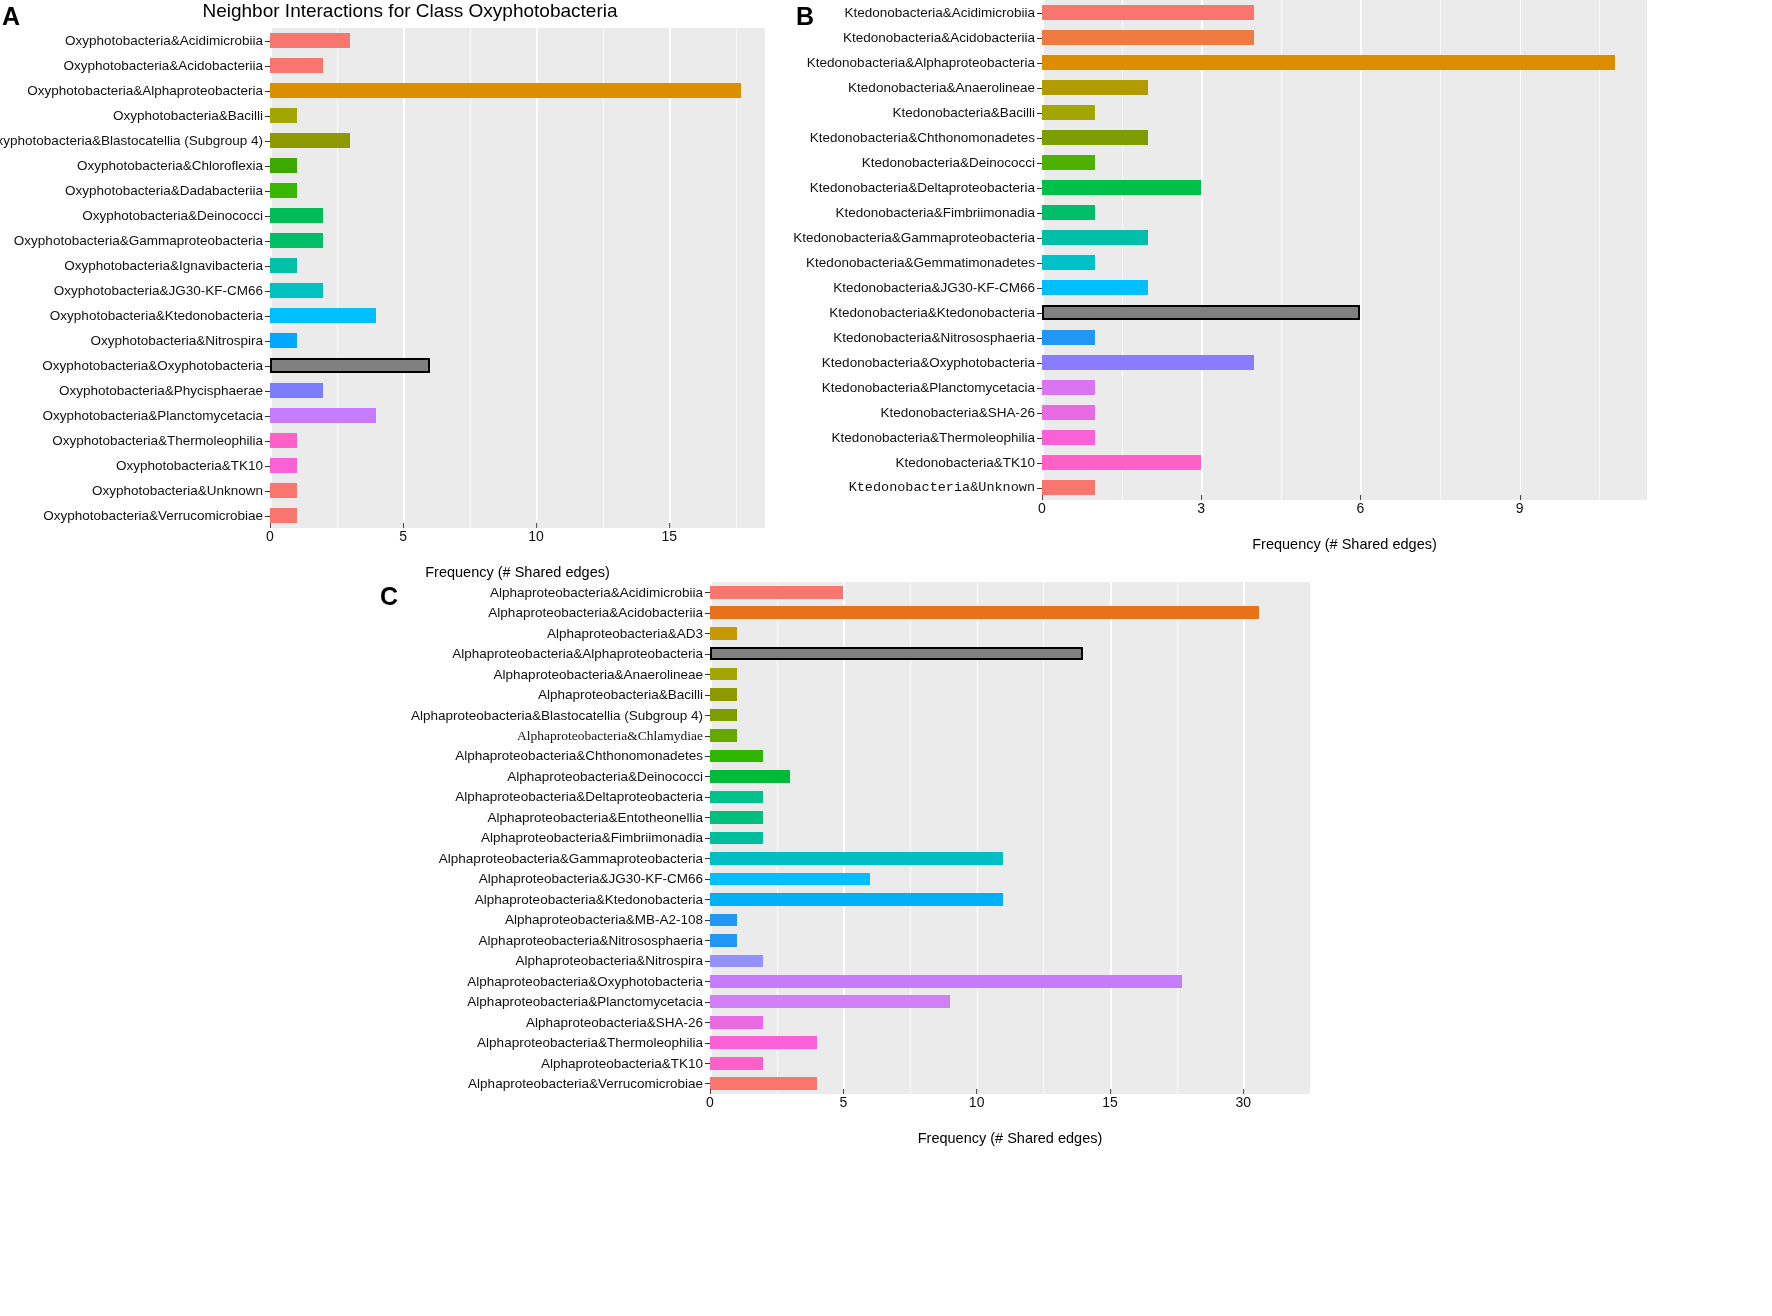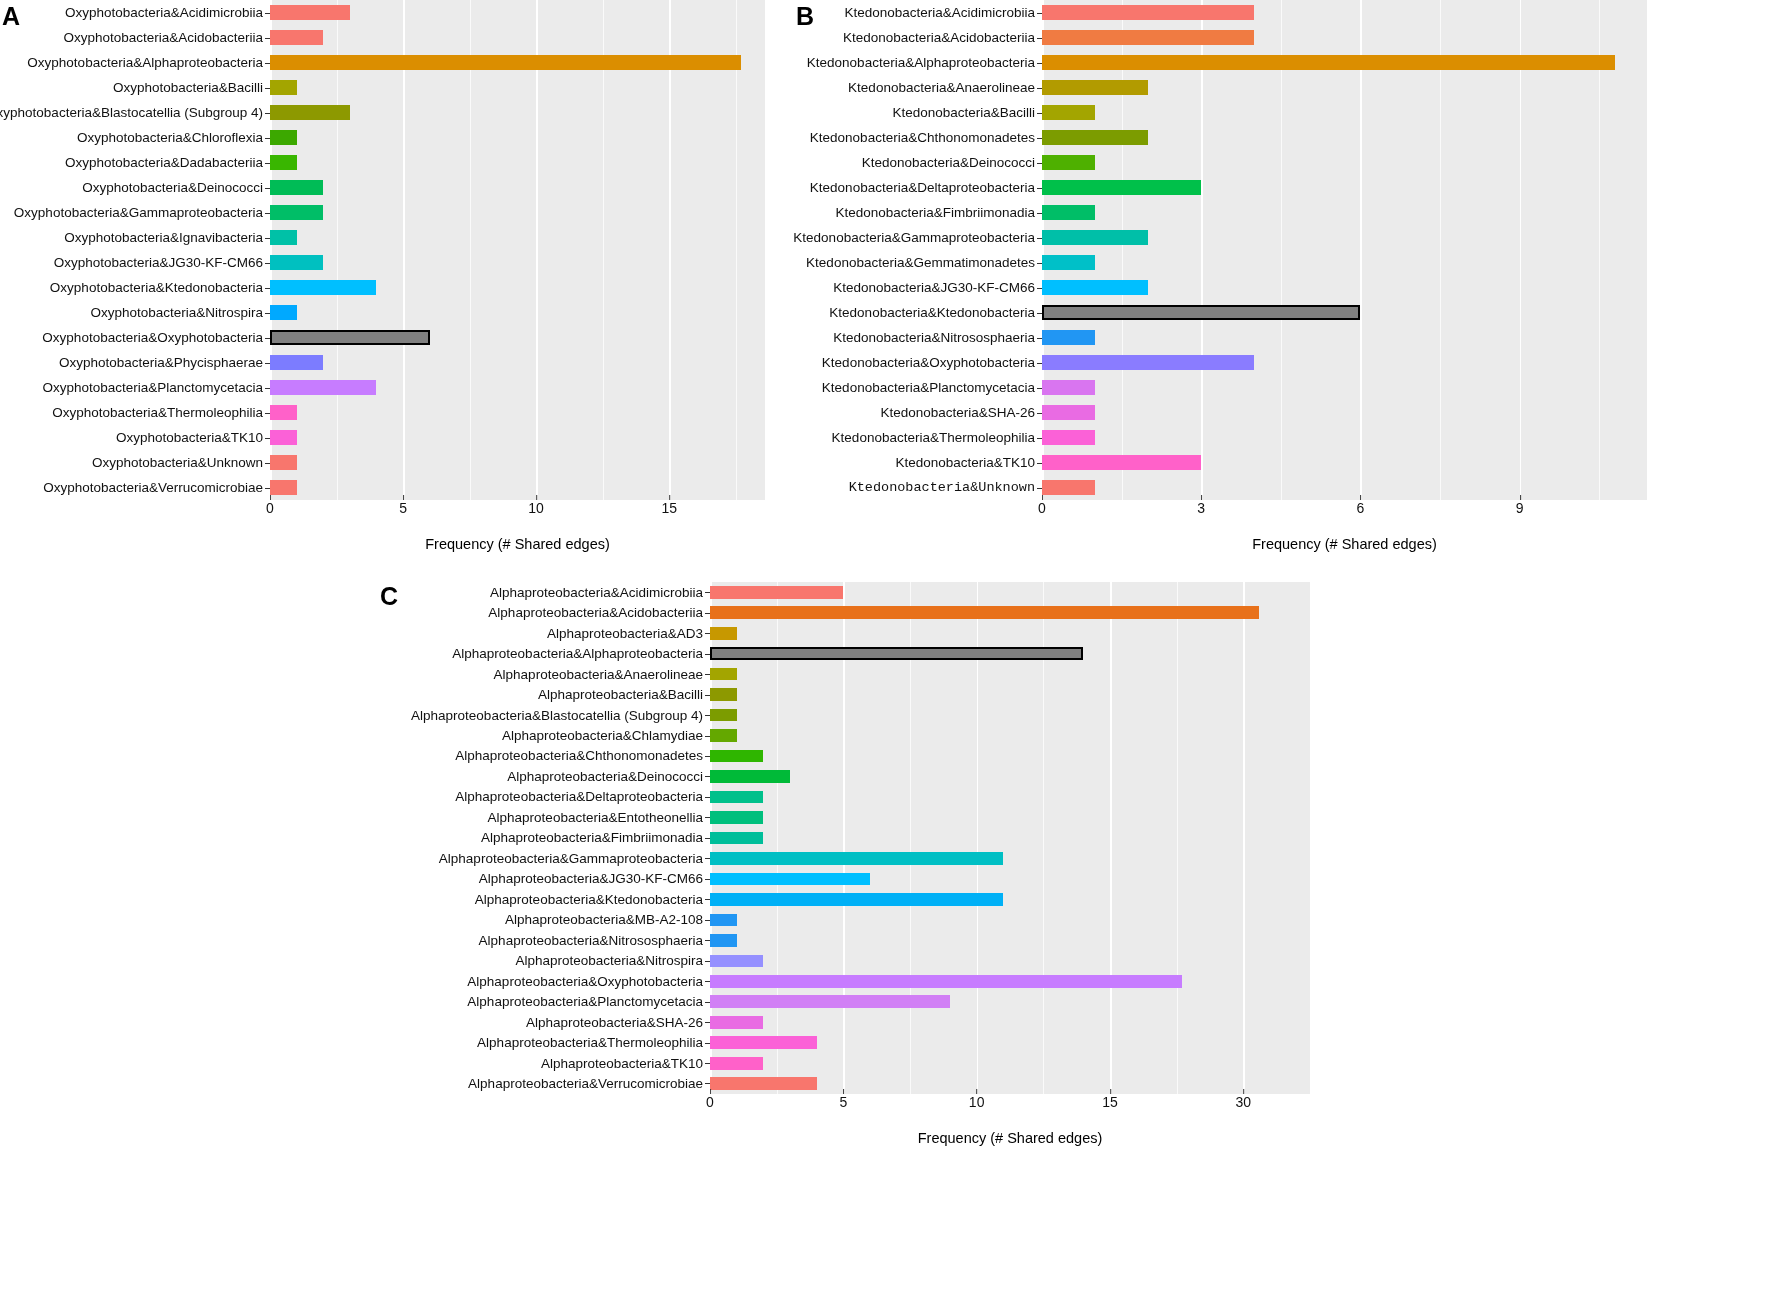--- a/index.html
+++ b/index.html
@@ -125,20 +125,21 @@
     color: #000;
     margin-top: 2px;
     white-space: nowrap;
   }
 </style>
 </head>
 <body>
 
 <div class="panel" id="panel-a" style="left:0px; top:0px; width:790px;">
   <div class="panel-letter" style="left:2px; top:4px;">A</div>
+  <div class="chart-title" style="margin-left:30px;">Neighbor Interactions for Class Oxyphotobacteria</div>
   <div class="plot-wrap">
     <div class="ylabels" id="ylabels-a" style="width: 270px; height: 500px;">
         <div class="ylab" style="height: 25px;">Oxyphotobacteria&amp;Acidimicrobiia</div>
         <div class="ylab" style="height: 25px;">Oxyphotobacteria&amp;Acidobacteriia</div>
         <div class="ylab" style="height: 25px;">Oxyphotobacteria&amp;Alphaproteobacteria</div>
         <div class="ylab" style="height: 25px;">Oxyphotobacteria&amp;Bacilli</div>
         <div class="ylab" style="height: 25px;">Oxyphotobacteria&amp;Blastocatellia (Subgroup 4)</div>
         <div class="ylab" style="height: 25px;">Oxyphotobacteria&amp;Chloroflexia</div>
         <div class="ylab" style="height: 25px;">Oxyphotobacteria&amp;Dadabacteriia</div>
         <div class="ylab" style="height: 25px;">Oxyphotobacteria&amp;Deinococci</div>
@@ -344,21 +345,21 @@
   <div class="panel-letter" style="left:0px; top:2px;">C</div>
   <div class="plot-wrap">
     <div class="ylabels" id="ylabels-c" style="width: 330px; height: 512px;">
         <div class="ylab" style="height: 20.48px;">Alphaproteobacteria&amp;Acidimicrobiia</div>
         <div class="ylab" style="height: 20.48px;">Alphaproteobacteria&amp;Acidobacteriia</div>
         <div class="ylab" style="height: 20.48px;">Alphaproteobacteria&amp;AD3</div>
         <div class="ylab" style="height: 20.48px;">Alphaproteobacteria&amp;Alphaproteobacteria</div>
         <div class="ylab" style="height: 20.48px;">Alphaproteobacteria&amp;Anaerolineae</div>
         <div class="ylab" style="height: 20.48px;">Alphaproteobacteria&amp;Bacilli</div>
         <div class="ylab" style="height: 20.48px;">Alphaproteobacteria&amp;Blastocatellia (Subgroup 4)</div>
-        <div class="ylab" style="height: 20.48px;">Alphaproteobacteria&amp;Chlamydiae</div>
+        <div class="ylab" style="height: 20.48px; font-family: Liberation Serif, serif;">Alphaproteobacteria&amp;Chlamydiae</div>
         <div class="ylab" style="height: 20.48px;">Alphaproteobacteria&amp;Chthonomonadetes</div>
         <div class="ylab" style="height: 20.48px;">Alphaproteobacteria&amp;Deinococci</div>
         <div class="ylab" style="height: 20.48px;">Alphaproteobacteria&amp;Deltaproteobacteria</div>
         <div class="ylab" style="height: 20.48px;">Alphaproteobacteria&amp;Entotheonellia</div>
         <div class="ylab" style="height: 20.48px;">Alphaproteobacteria&amp;Fimbriimonadia</div>
         <div class="ylab" style="height: 20.48px;">Alphaproteobacteria&amp;Gammaproteobacteria</div>
         <div class="ylab" style="height: 20.48px;">Alphaproteobacteria&amp;JG30-KF-CM66</div>
         <div class="ylab" style="height: 20.48px;">Alphaproteobacteria&amp;Ktedonobacteria</div>
         <div class="ylab" style="height: 20.48px;">Alphaproteobacteria&amp;MB-A2-108</div>
         <div class="ylab" style="height: 20.48px;">Alphaproteobacteria&amp;Nitrososphaeria</div>

